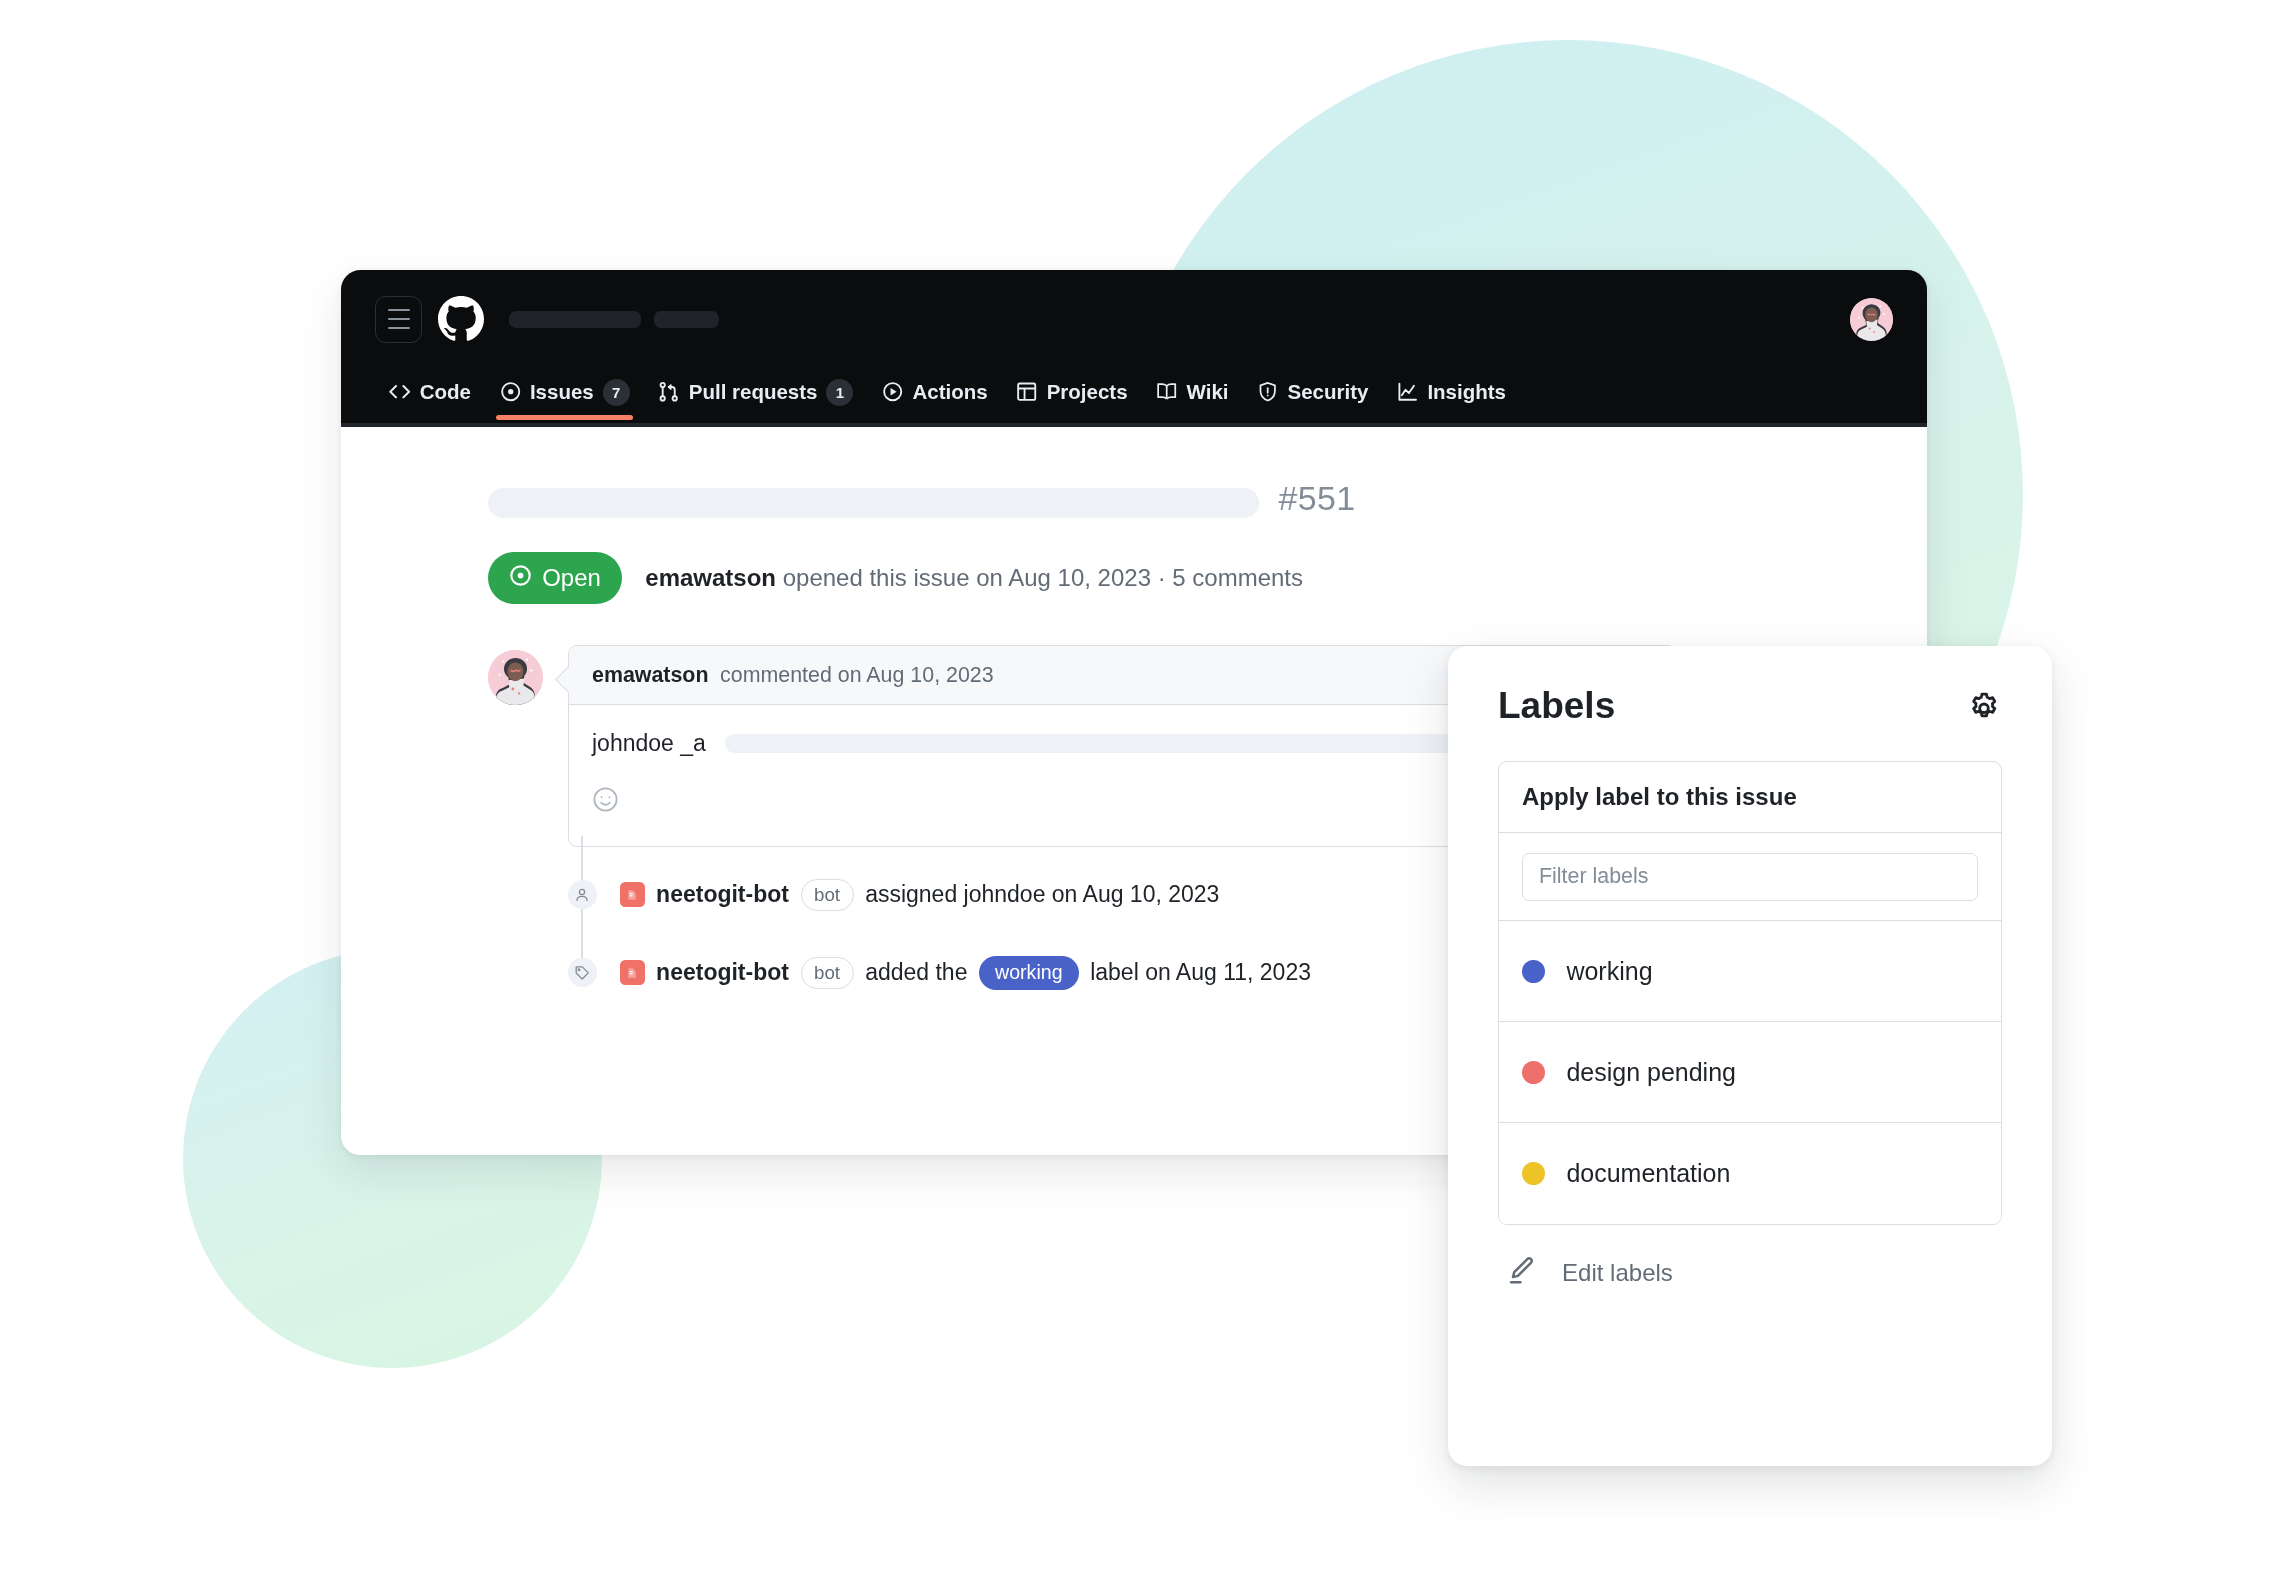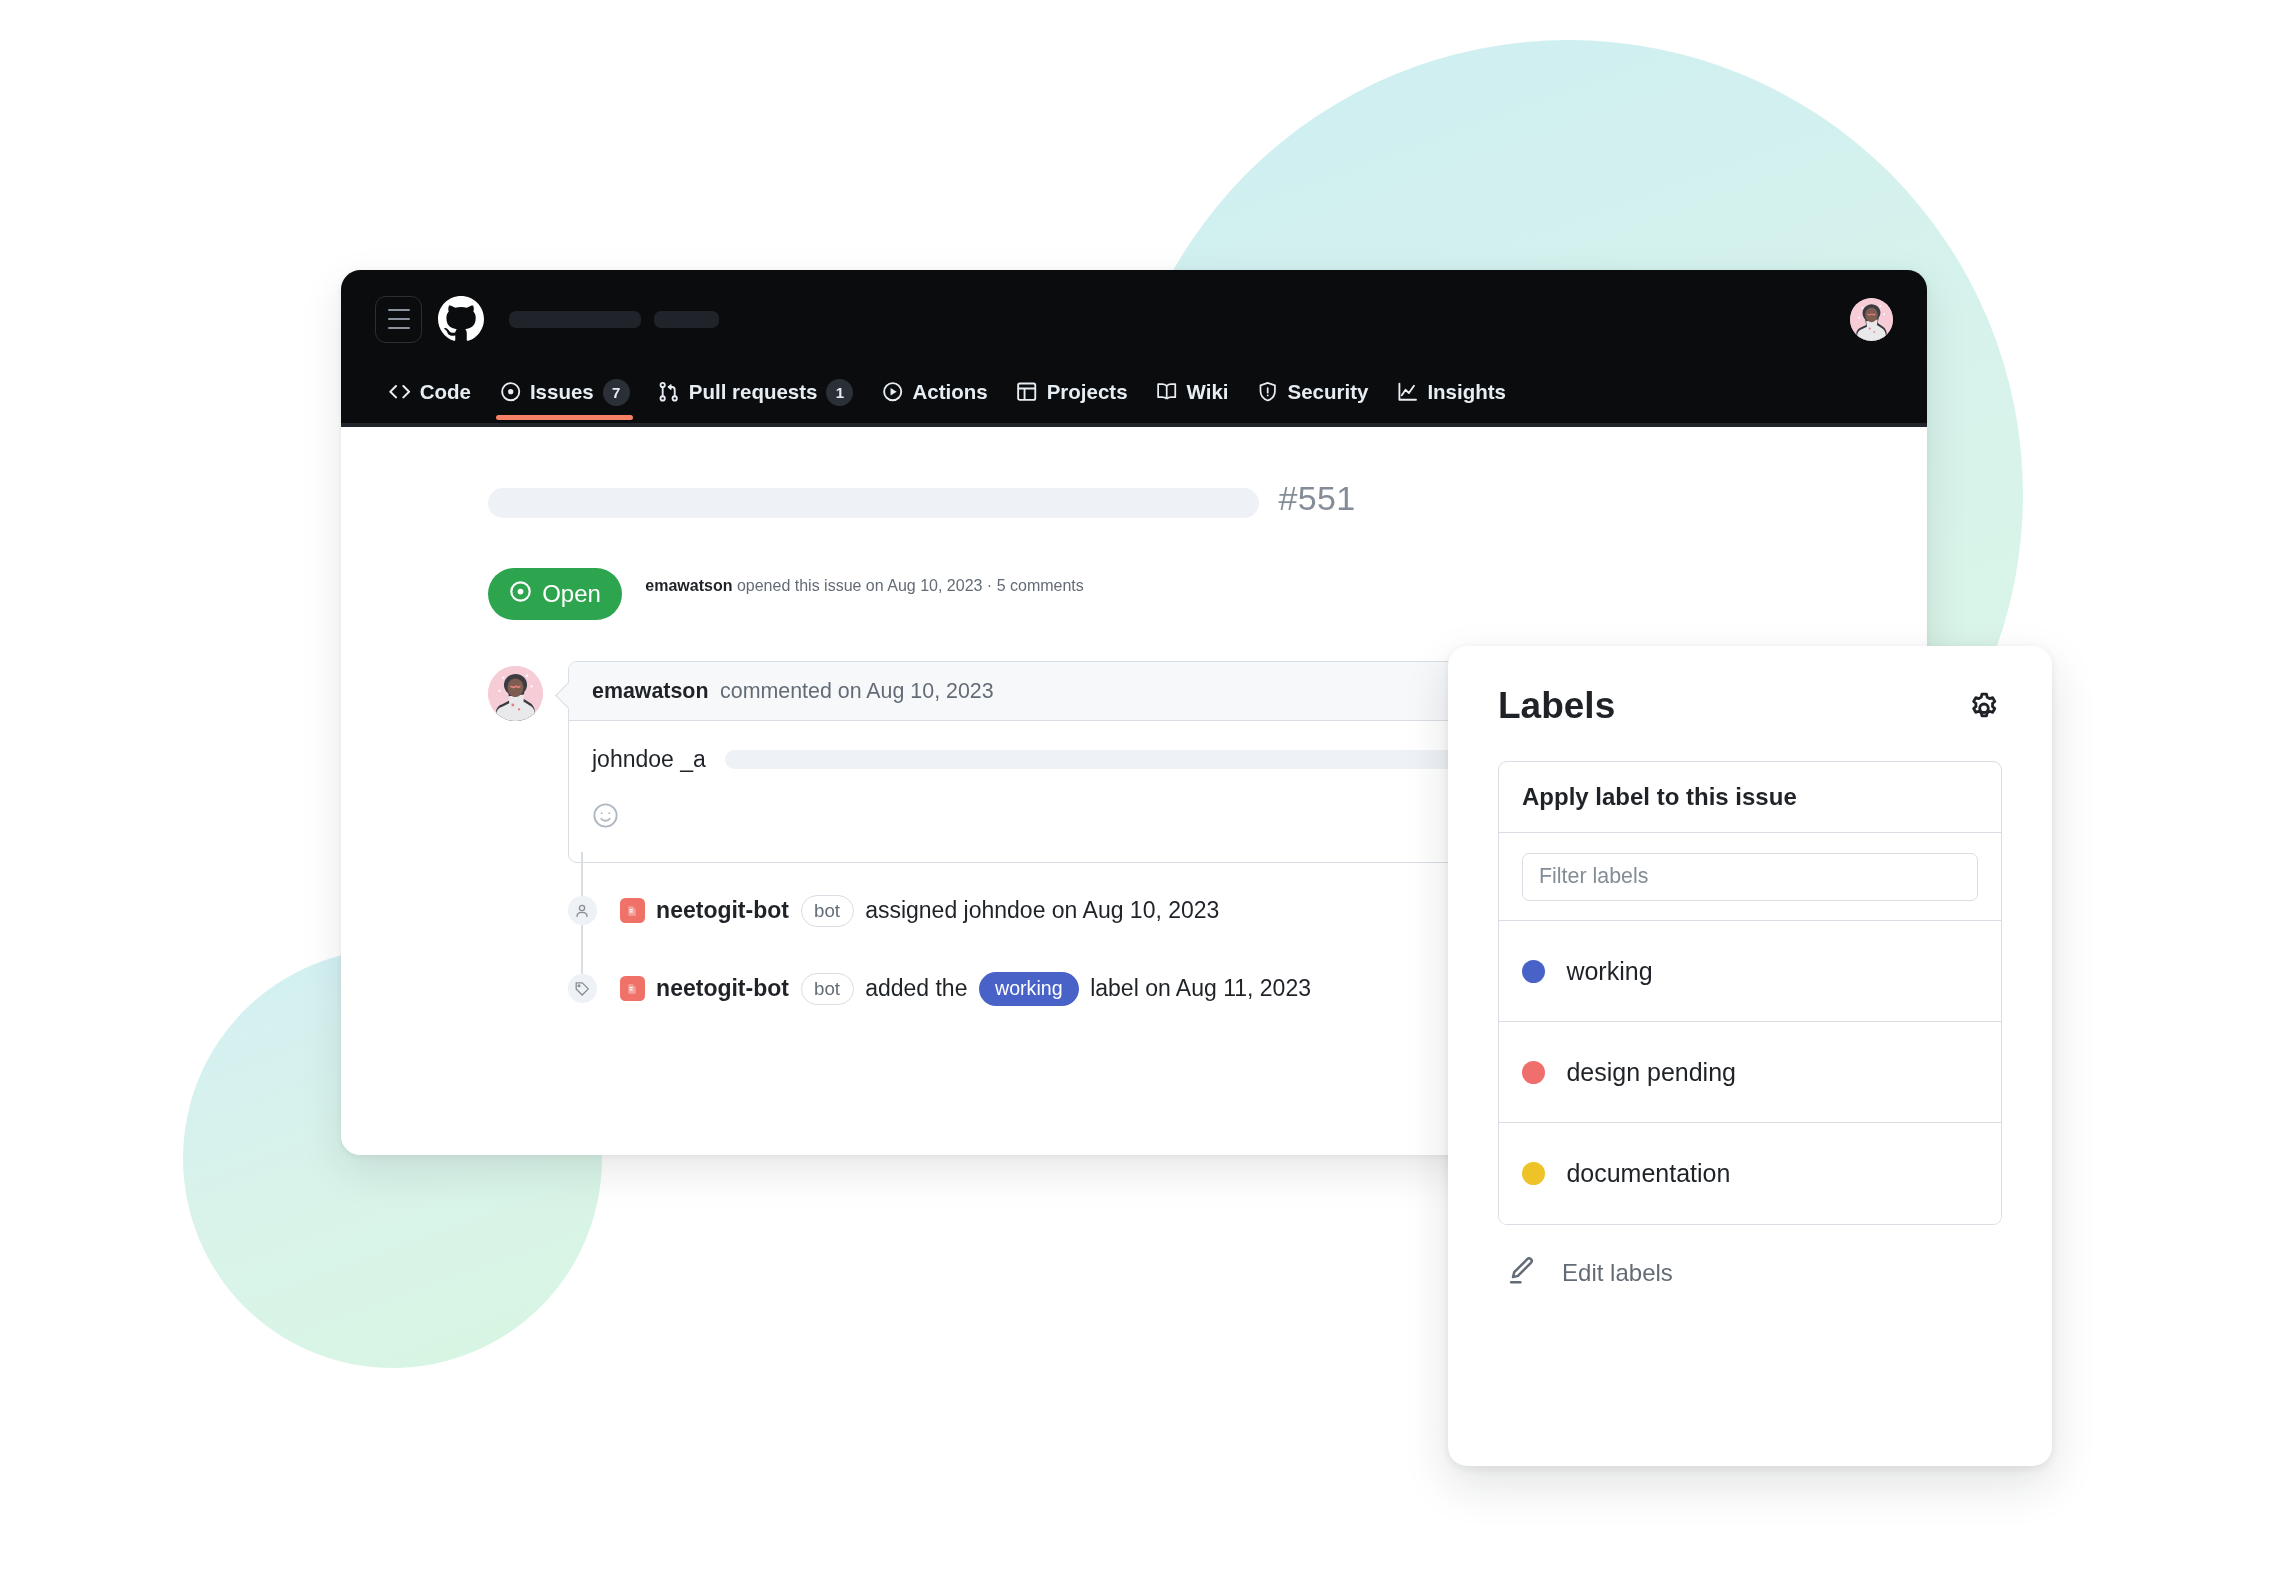--- a/index.html
+++ b/index.html
@@ -220,24 +220,23 @@
   #state-badge {
     display: inline-flex;
     align-items: center;
     gap: 9.8px;
     height: 52px;
     padding: 0 21.4px;
     border-radius: 26px;
     background: #2da44e;
     color: #ffffff;
     font-size: 24px;
-    margin-top: 16px;
   }
   #issue-meta-text {
-    font-size: 16px;
+    font-size: 24px;
     color: #636c76;
   }
   #issue-meta-text b {
     color: #1f2328;
     font-weight: 700;
   }
 
   
   #comment-block {
     display: flex;

